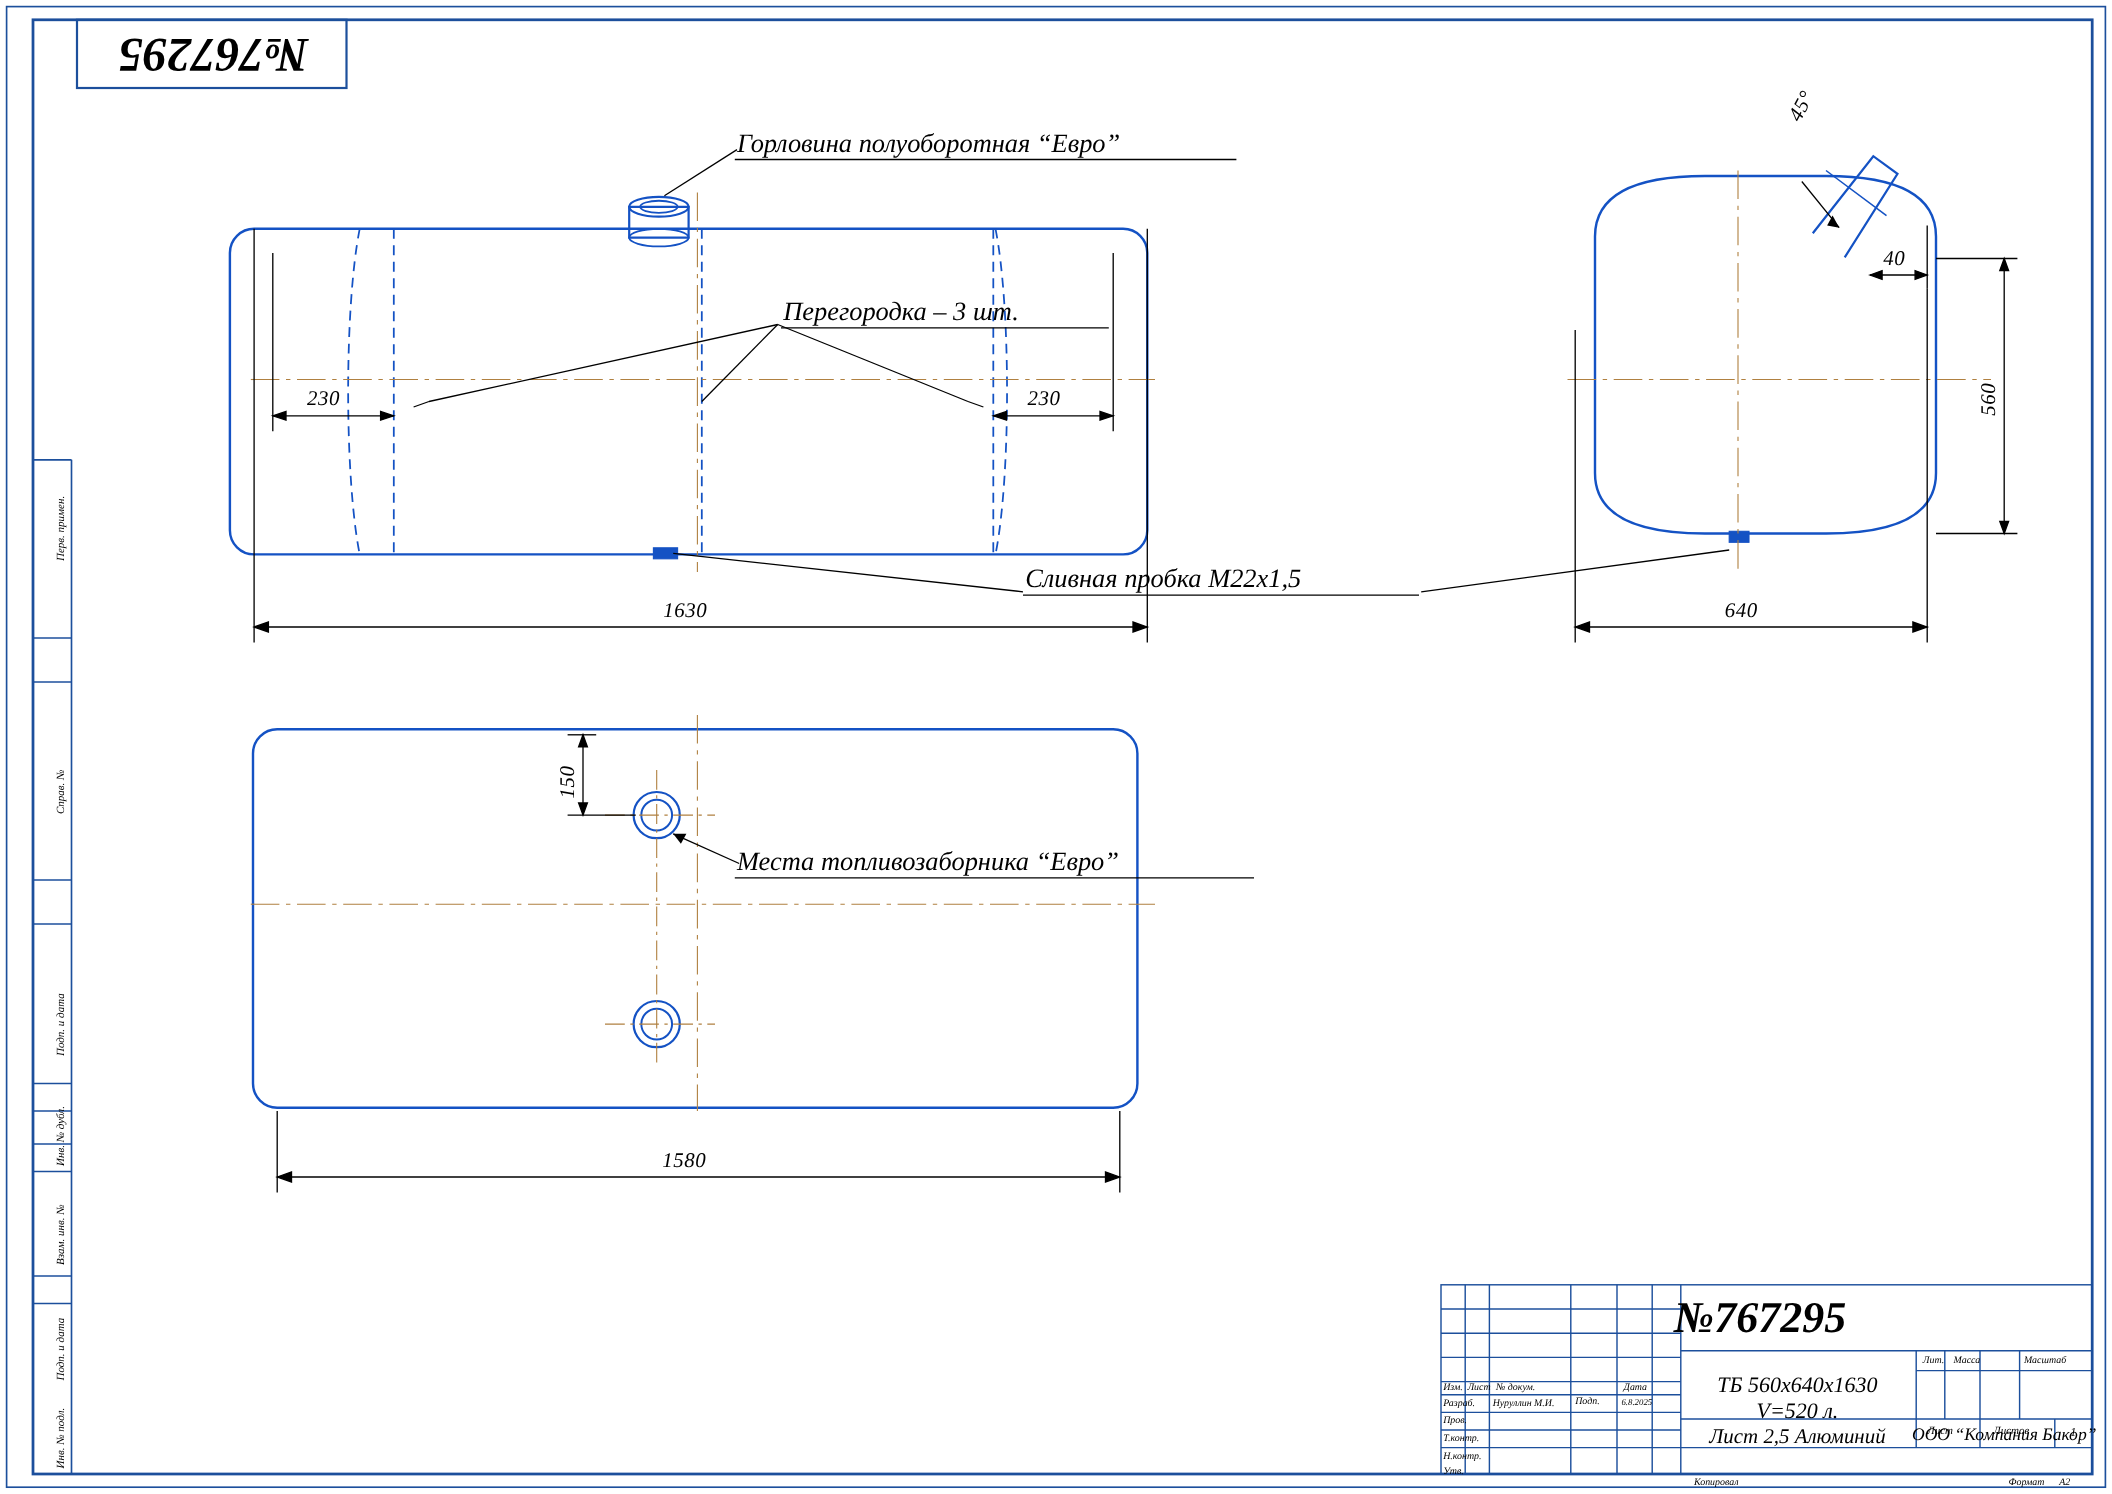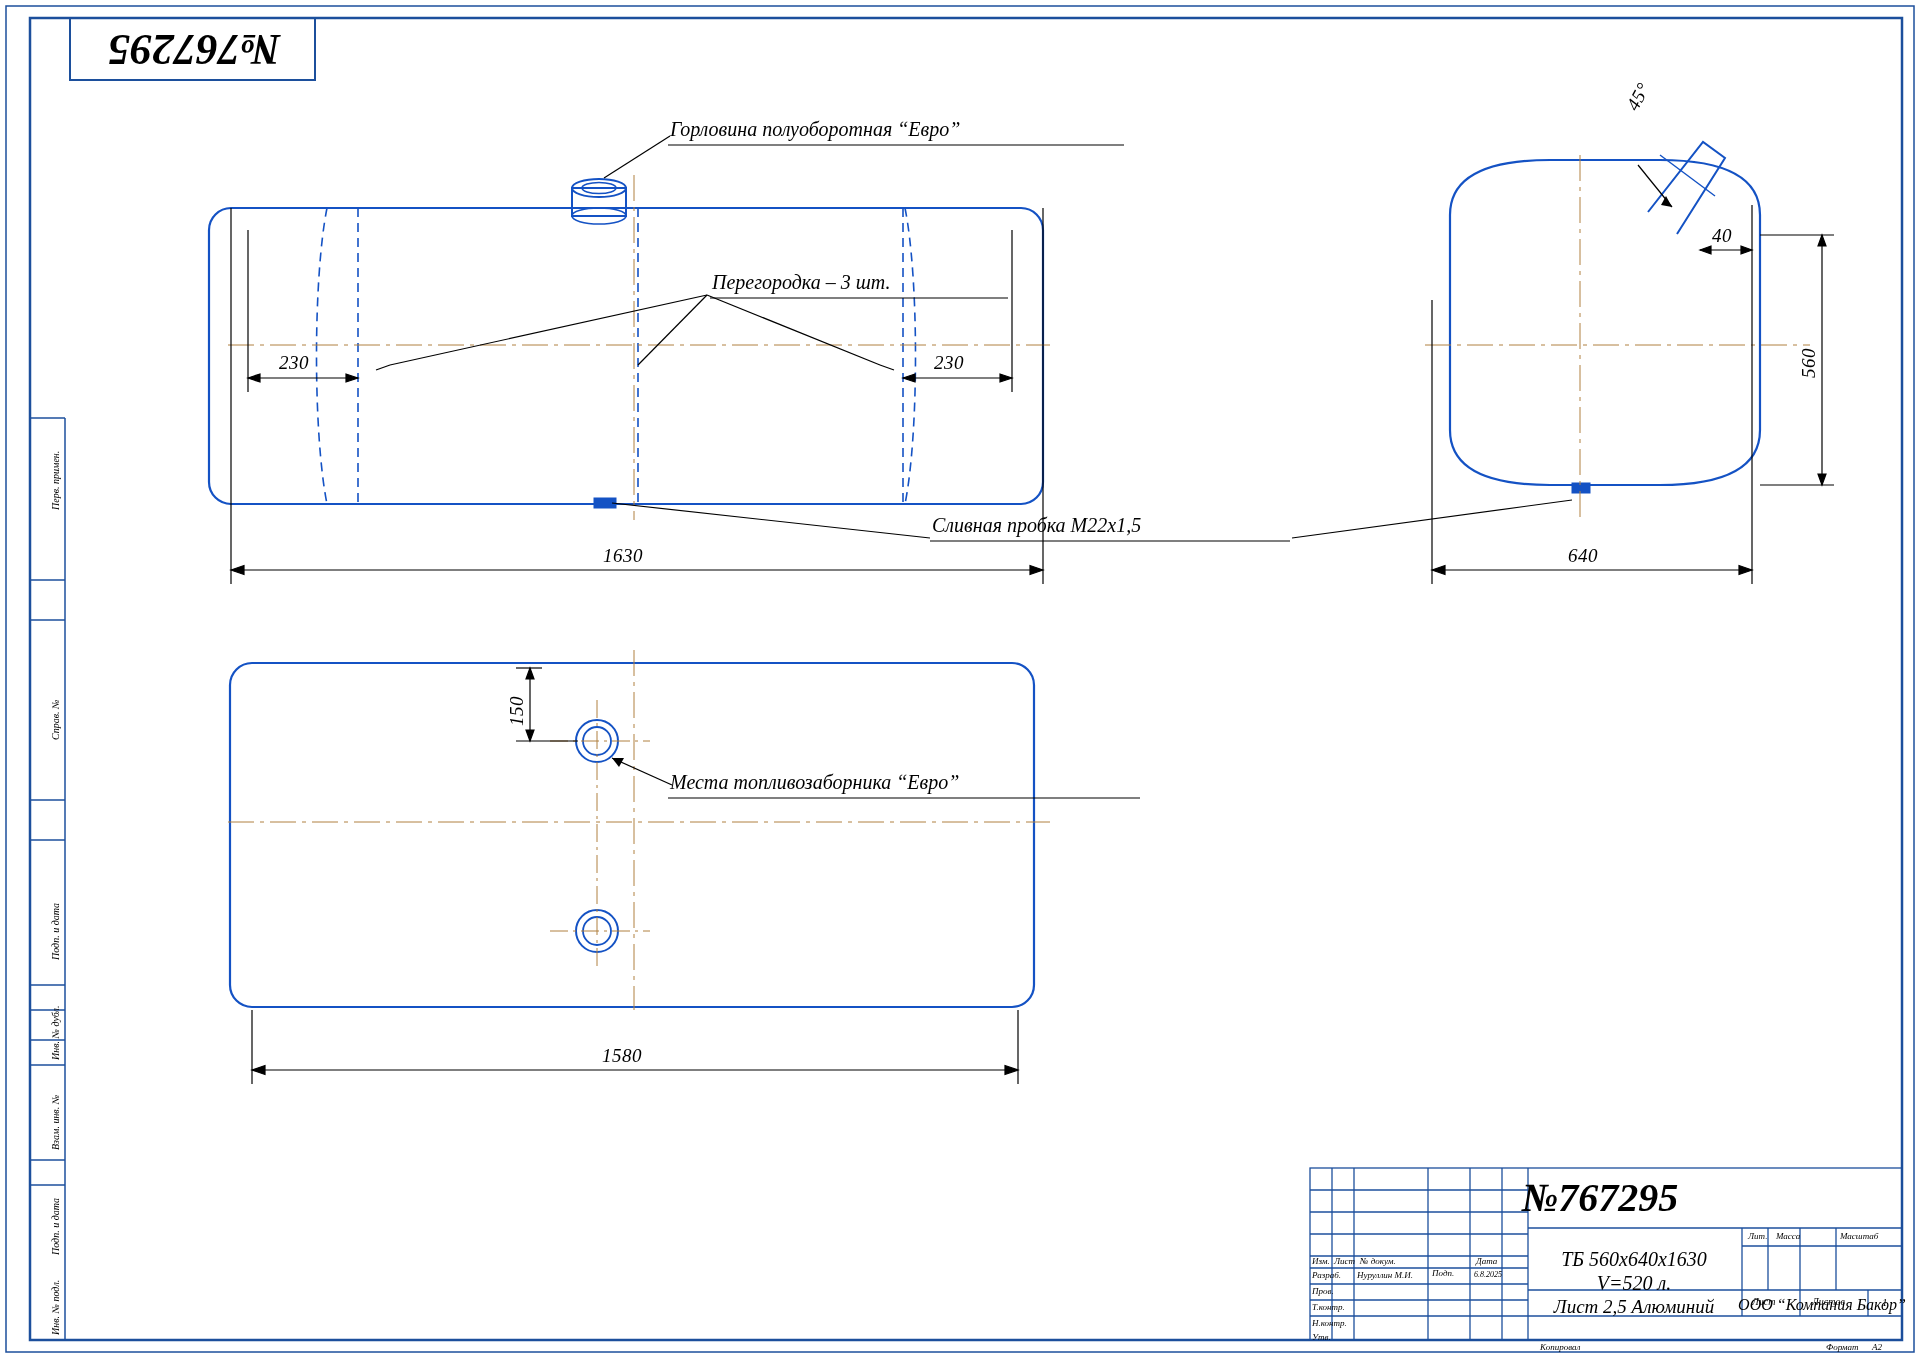--- a/index.html
+++ b/index.html
@@ -1,21 +1,21 @@
 <!DOCTYPE html>
 <html><head>
 <meta charset="utf-8">
 <style>
   html,body{margin:0;padding:0;background:#ffffff;}
   body{width:1920px;height:1358px;position:relative;font-family:"Liberation Sans",sans-serif;overflow:hidden;}
   .sheet{position:absolute;left:0;top:0;width:1920px;height:1358px;}
   svg{position:absolute;left:0;top:0;}
   .txt{position:absolute;font-family:"Liberation Serif",serif;font-style:italic;color:#000;white-space:nowrap;}
   .dimtxt{font-size:19px;letter-spacing:.5px;}
-  .lbl{font-size:20px;}
+  .lbl{font-size:24px;}
   .note{font-size:20px;}
   .tiny{font-size:10px;font-style:italic;}
   .blocknum{position:absolute;font-family:"Liberation Serif",serif;font-style:italic;font-weight:bold;}
 </style>
 </head>
 <body>
 
 <div class="sheet">
 
   <svg width="1920" height="1358">

